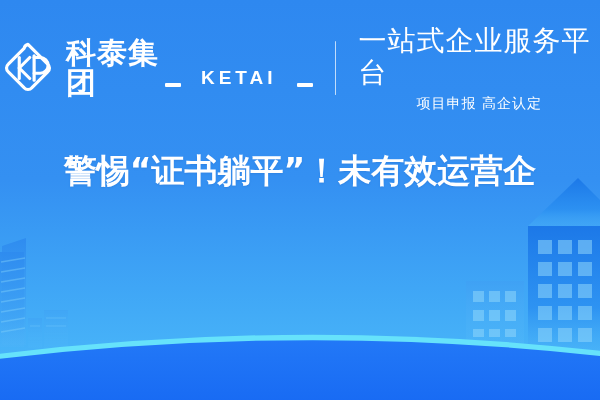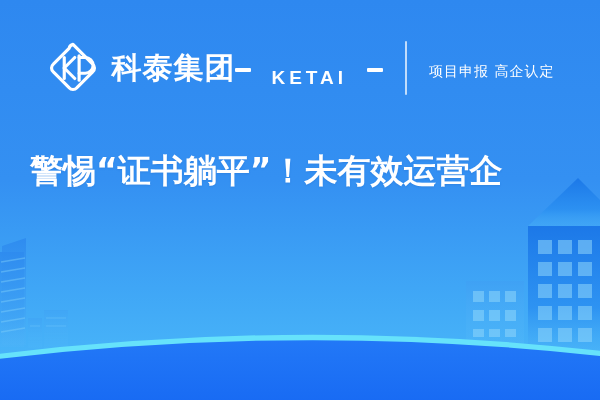--- a/index.html
+++ b/index.html
@@ -64,21 +64,21 @@
   .logo-cn {
     font-size: 30px;
     font-weight: 700;
     color: #ffffff;
     letter-spacing: 1px;
     font-family: "DejaVu Sans", "Liberation Sans", sans-serif;
   }
 
   .logo-en-row {
     display: flex;
-    align-items: flex-start;
+    align-items: flex-end;
     justify-content: center;
     gap: 20px;
     margin-top: 19px;
   }
   .logo-dash {
     display: block;
     width: 16px;
     height: 4px;
     background: #ffffff;
     border-radius: 1px;
@@ -122,20 +122,21 @@
     font-family: "DejaVu Serif", "Liberation Serif", serif;
     font-weight: 400;
   }
 
   
   .headline {
     position: absolute;
     left: 30px;
     top: 148px;
     width: 540px;
+    text-align: center;
     color: #ffffff;
     font-size: 33px;
     font-weight: 700;
     line-height: 1.42;
     letter-spacing: 0px;
     font-family: "DejaVu Sans", "Liberation Sans", sans-serif;
     text-shadow: 0 1px 2px rgba(20,80,170,0.18);
   }
   .headline-line {
     display: block;
@@ -272,20 +273,21 @@
           <span class="logo-dash"></span>
           <span class="logo-en">KETAI</span>
           <span class="logo-dash"></span>
         </div>
       </div>
     </div>
 
     <span class="divider"></span>
 
     <div class="tagline-block">
+      <div class="tagline-main">一站式企业服务平台</div>
       <div class="tagline-sub">项目申报 高企认定</div>
     </div>
   </div>
 
   <div class="headline">
     <span class="headline-line">警惕“证书躺平”！未有效运营企</span>
   </div>
 
 </div>
 

